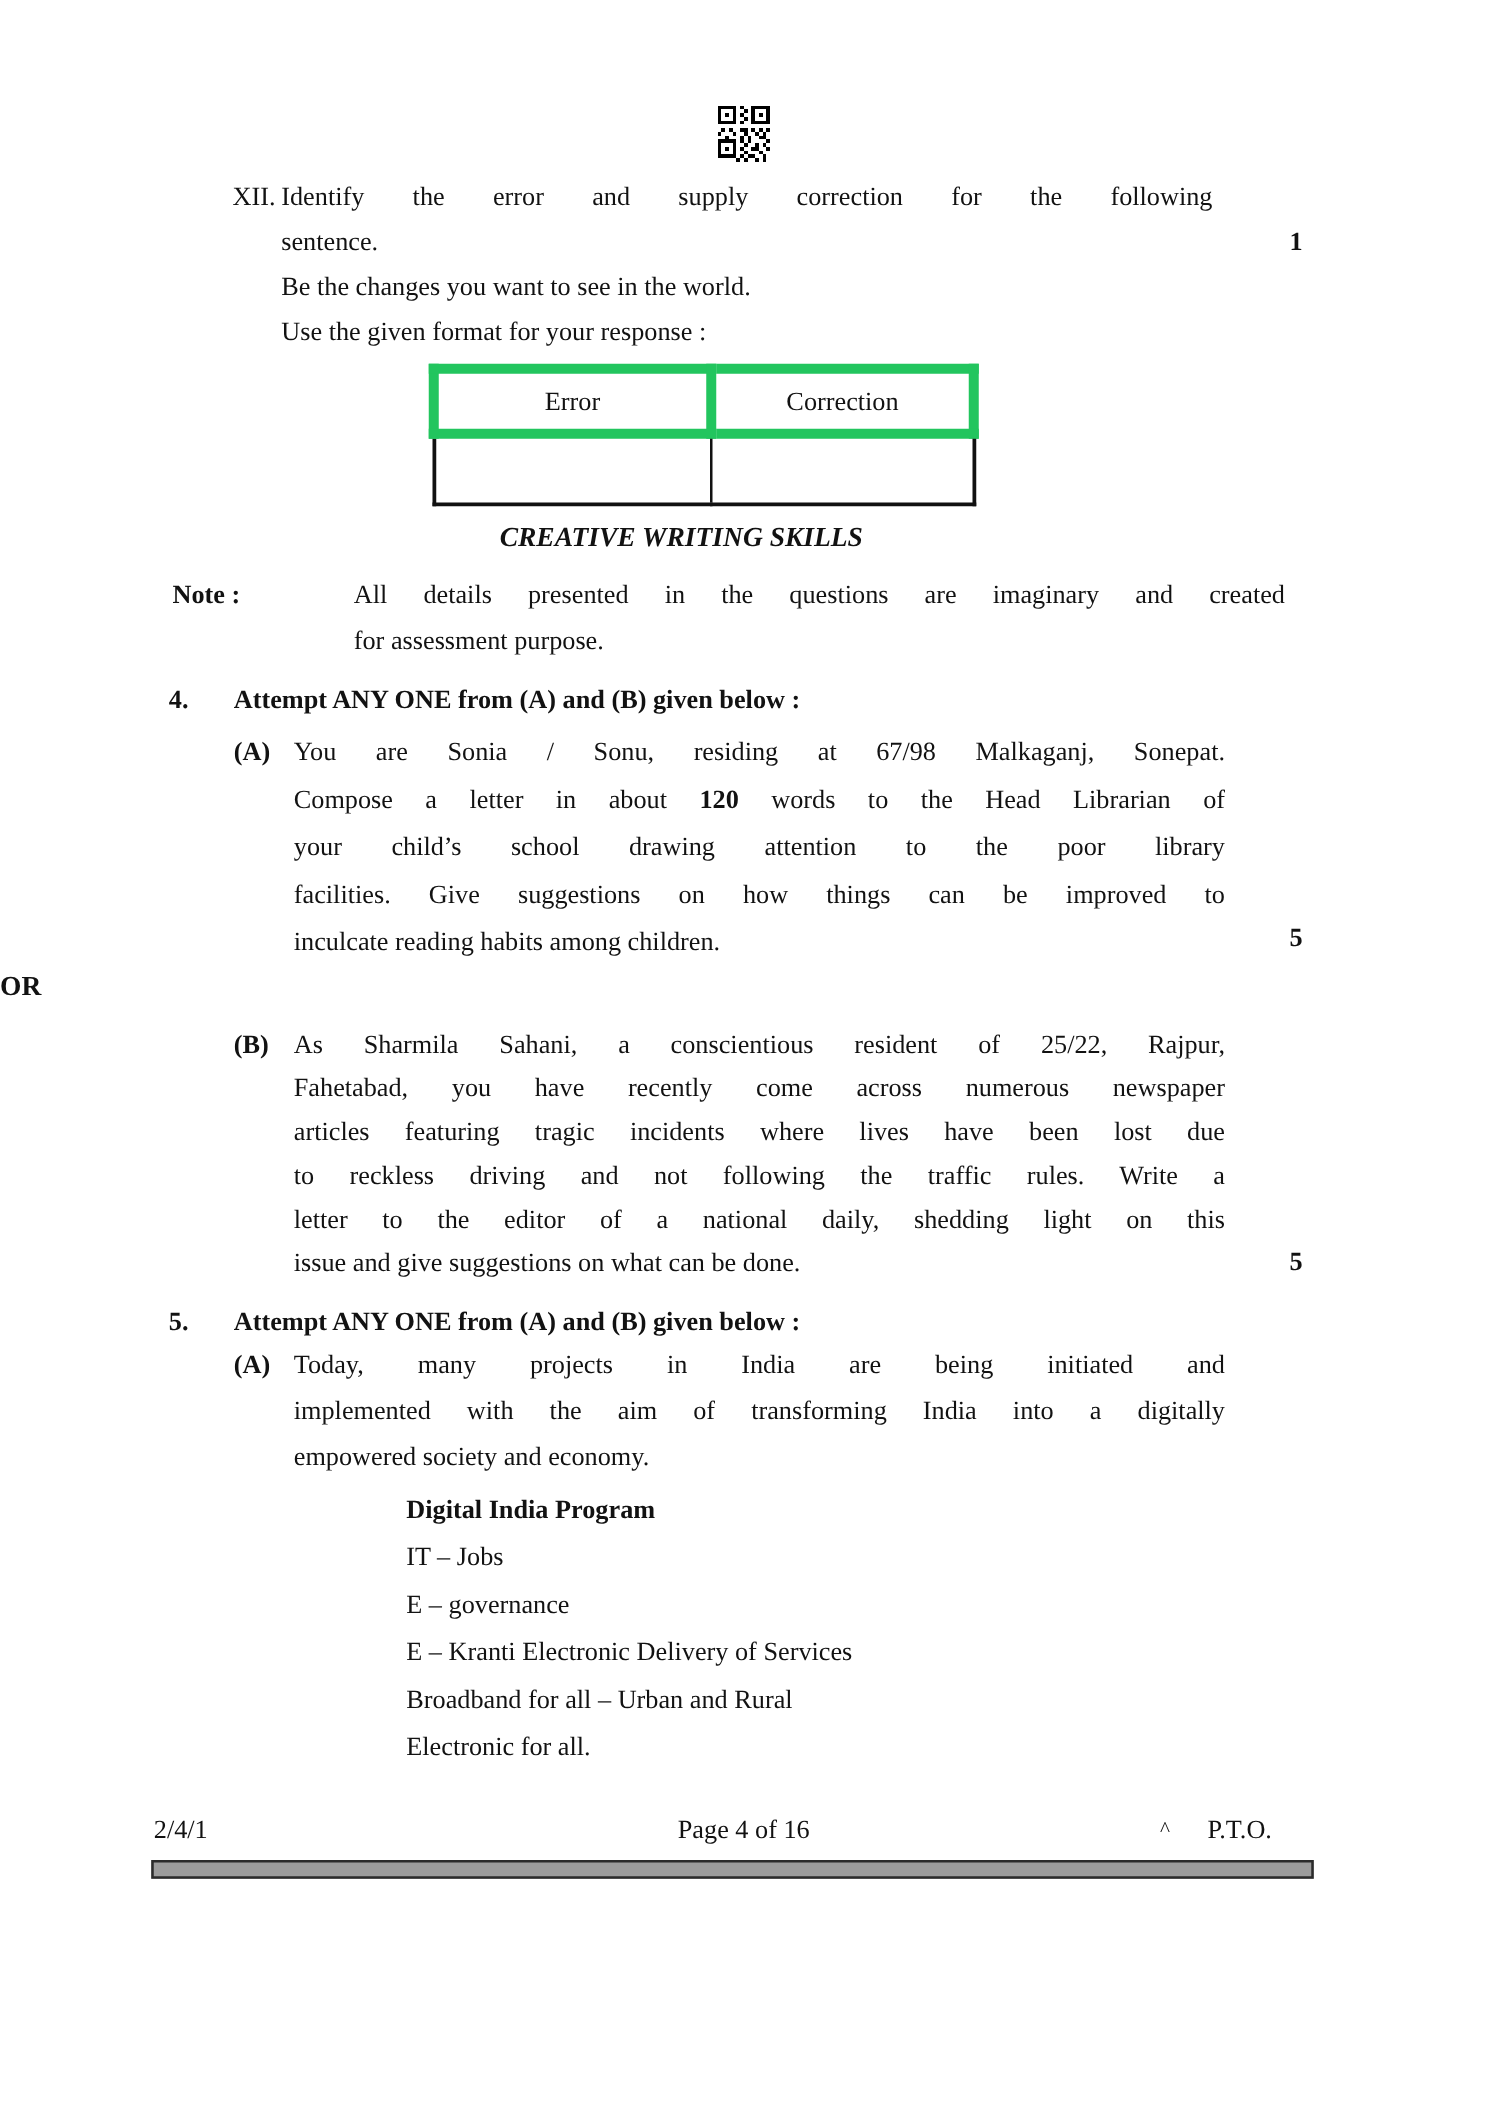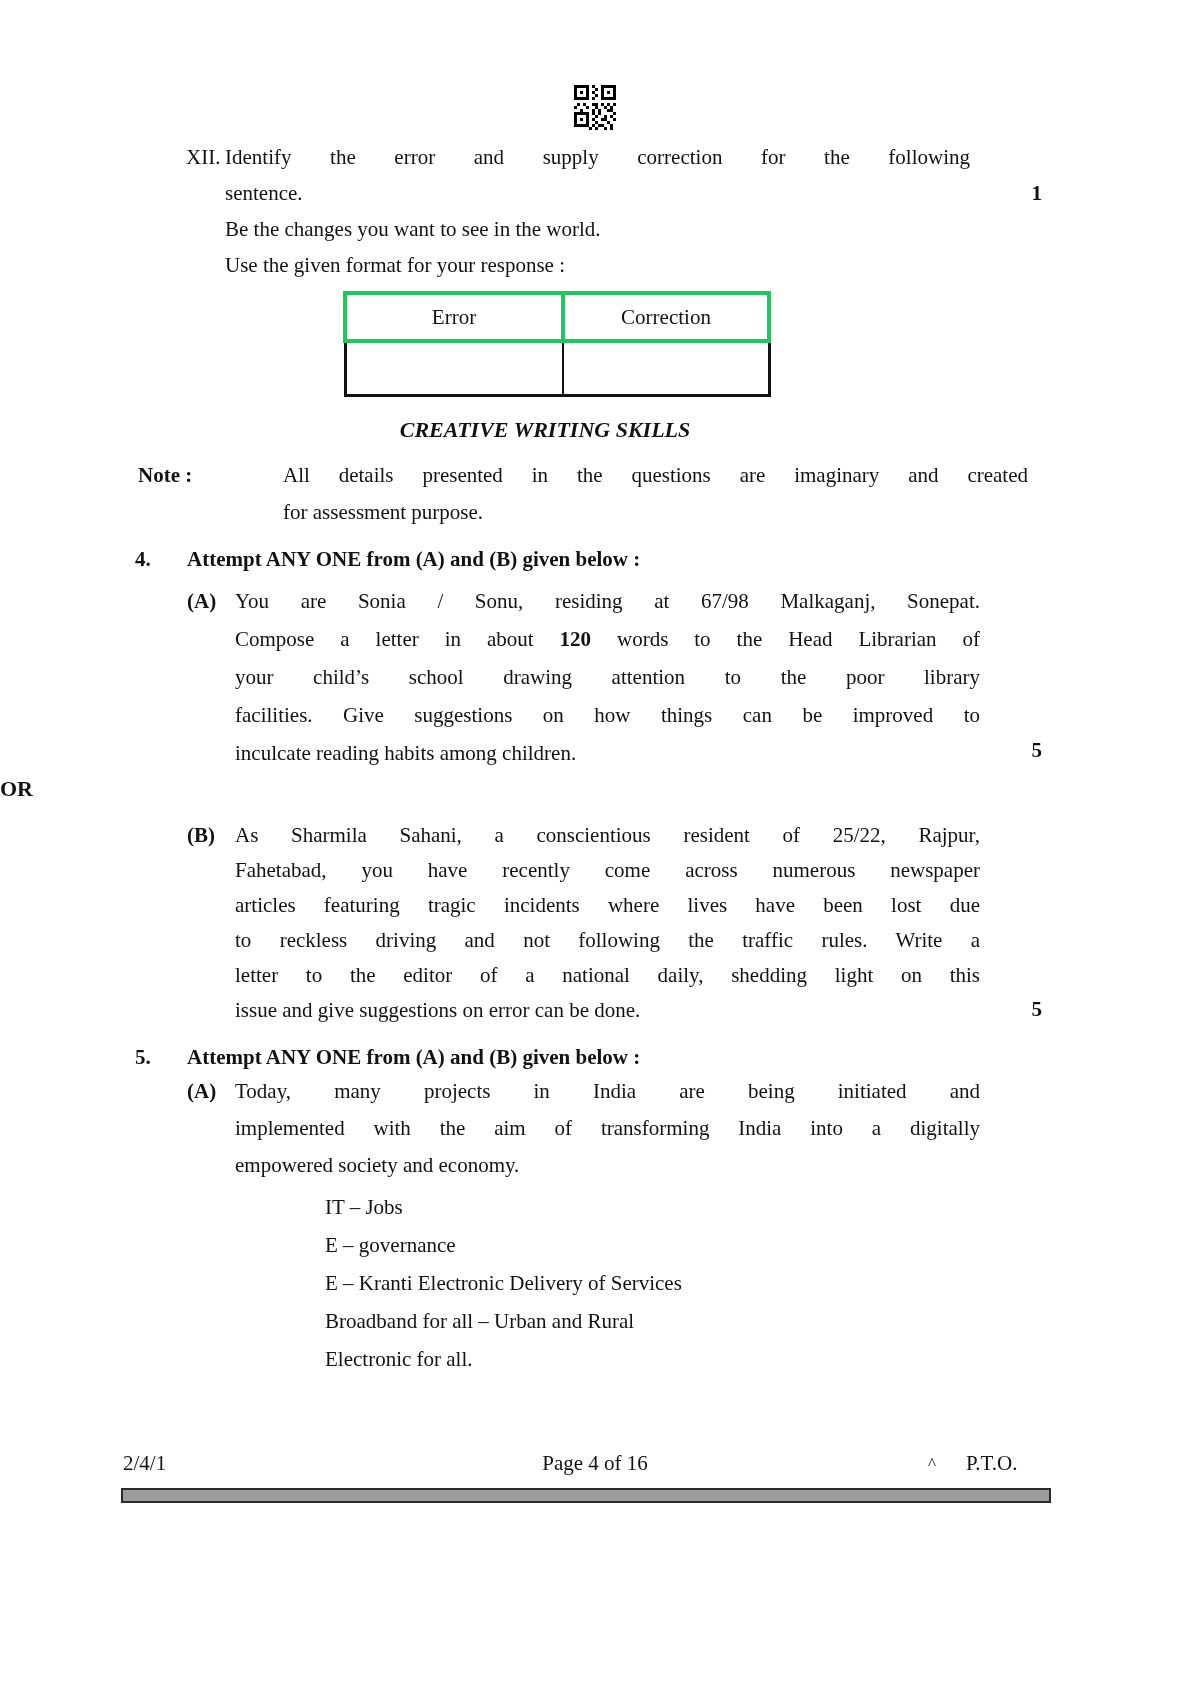--- a/index.html
+++ b/index.html
@@ -12,21 +12,21 @@
   .fs{font-size:21px;}
   .b{font-weight:bold;}
   
   .line{text-align:justify;text-align-last:justify;}
   .line.plain{text-align:left;text-align-last:left;}
   .body-col{width:745px;}
   .lh36{line-height:36px;} .lh37{line-height:37px;} .lh38{line-height:38px;} .lh35{line-height:35px;}
 
   
   table.fmt{border-collapse:collapse;border:3px solid #111;background:#fff;}
-  table.fmt th{border:4px solid #22c55e;font-weight:normal;font-size:21px;height:42px;text-align:center;vertical-align:middle;padding:1px;}
+  table.fmt th{border:8px solid #22c55e;font-weight:normal;font-size:21px;height:42px;text-align:center;vertical-align:middle;padding:1px;}
   table.fmt td{border:2px solid #111;height:51px;padding:0;}
   .col-err{width:212px;} .col-cor{width:200px;}
 
   .mark{position:absolute;right:148px;font-weight:bold;font-size:21px;line-height:36px;}
   .centerband{left:60px;width:970px;text-align:center;font-style:italic;}
   .footer-bar{left:121px;top:1488px;width:926px;height:11px;background:#9c9c9c;border:2px solid #2b2b2b;}
 </style>
 </head>
 <body>
 
@@ -127,35 +127,36 @@
 
 <div class="abs b" style="left:0;top:771px;width:1045px;text-align:left;font-size:22px;line-height:36px;">OR</div>
 
 <div class="abs fs b lh35" style="left:187px;top:818px;">(B)</div>
 <div class="abs fs lh35 body-col" style="left:235px;top:818px;">
   <div class="line">As Sharmila Sahani, a conscientious resident of 25/22, Rajpur,</div>
   <div class="line">Fahetabad, you have recently come across numerous newspaper</div>
   <div class="line">articles featuring tragic incidents where lives have been lost due</div>
   <div class="line">to reckless driving and not following the traffic rules. Write a</div>
   <div class="line">letter to the editor of a national daily, shedding light on this</div>
-  <div class="line plain">issue and give suggestions on error can be done.</div>
+  <div class="line plain">issue and give suggestions on what can be done.</div>
 </div>
 <div class="mark" style="top:991px;">5</div>
 
 <div class="abs fs b lh36" style="left:135px;top:1039px;">5.</div>
 <div class="abs fs b lh36" style="left:187px;top:1039px;">Attempt ANY ONE from (A) and (B) given below :</div>
 
 <div class="abs fs b lh37" style="left:187px;top:1073px;">(A)</div>
 <div class="abs fs lh37 body-col" style="left:235px;top:1073px;">
   <div class="line">Today, many projects in India are being initiated and</div>
   <div class="line">implemented with the aim of transforming India into a digitally</div>
   <div class="line plain">empowered society and economy.</div>
 </div>
 
 <div class="abs fs lh38" style="left:325px;top:1188px;">
+  <div class="b">Digital India Program</div>
   <div>IT – Jobs</div>
   <div>E – governance</div>
   <div>E – Kranti Electronic Delivery of Services</div>
   <div>Broadband for all – Urban and Rural</div>
   <div>Electronic for all.</div>
 </div>
 
 <div class="abs fs lh36" style="left:123px;top:1445px;">2/4/1</div>
 <div class="abs fs lh36" style="left:0;top:1445px;width:1190px;text-align:center;">Page 4 of 16</div>
 <div class="abs" style="left:928px;top:1449px;font-size:17px;line-height:30px;">^</div>

